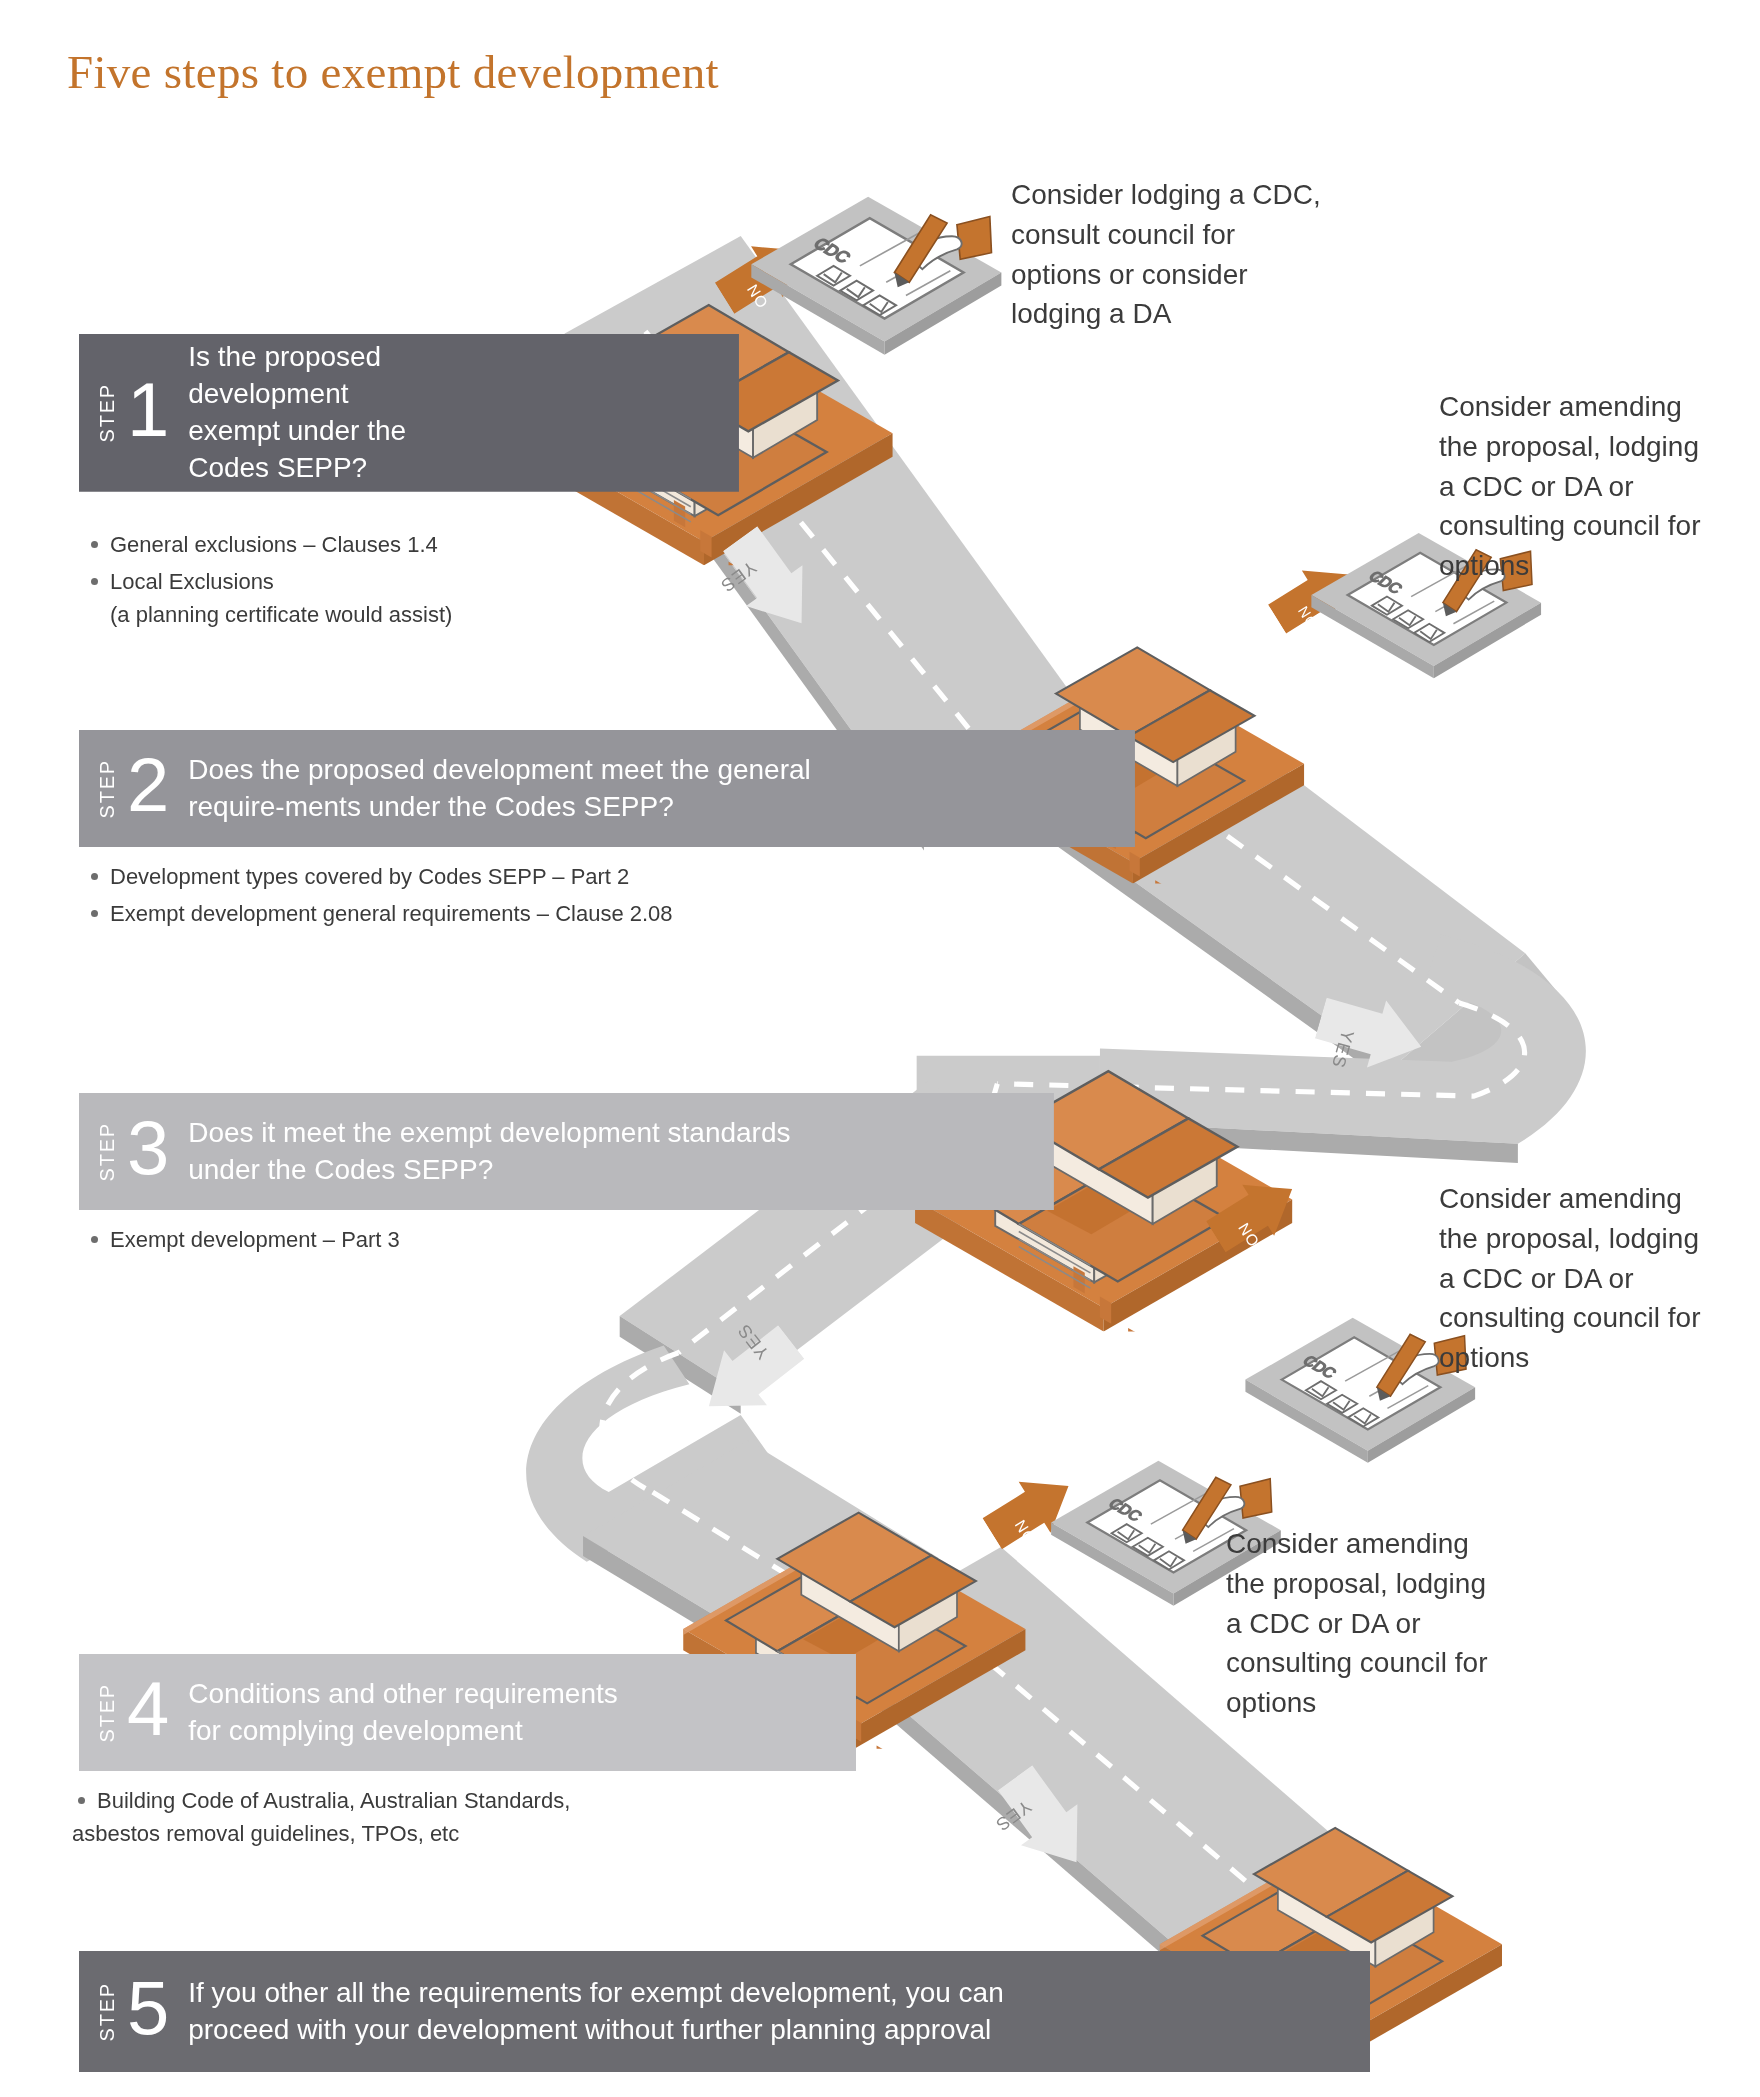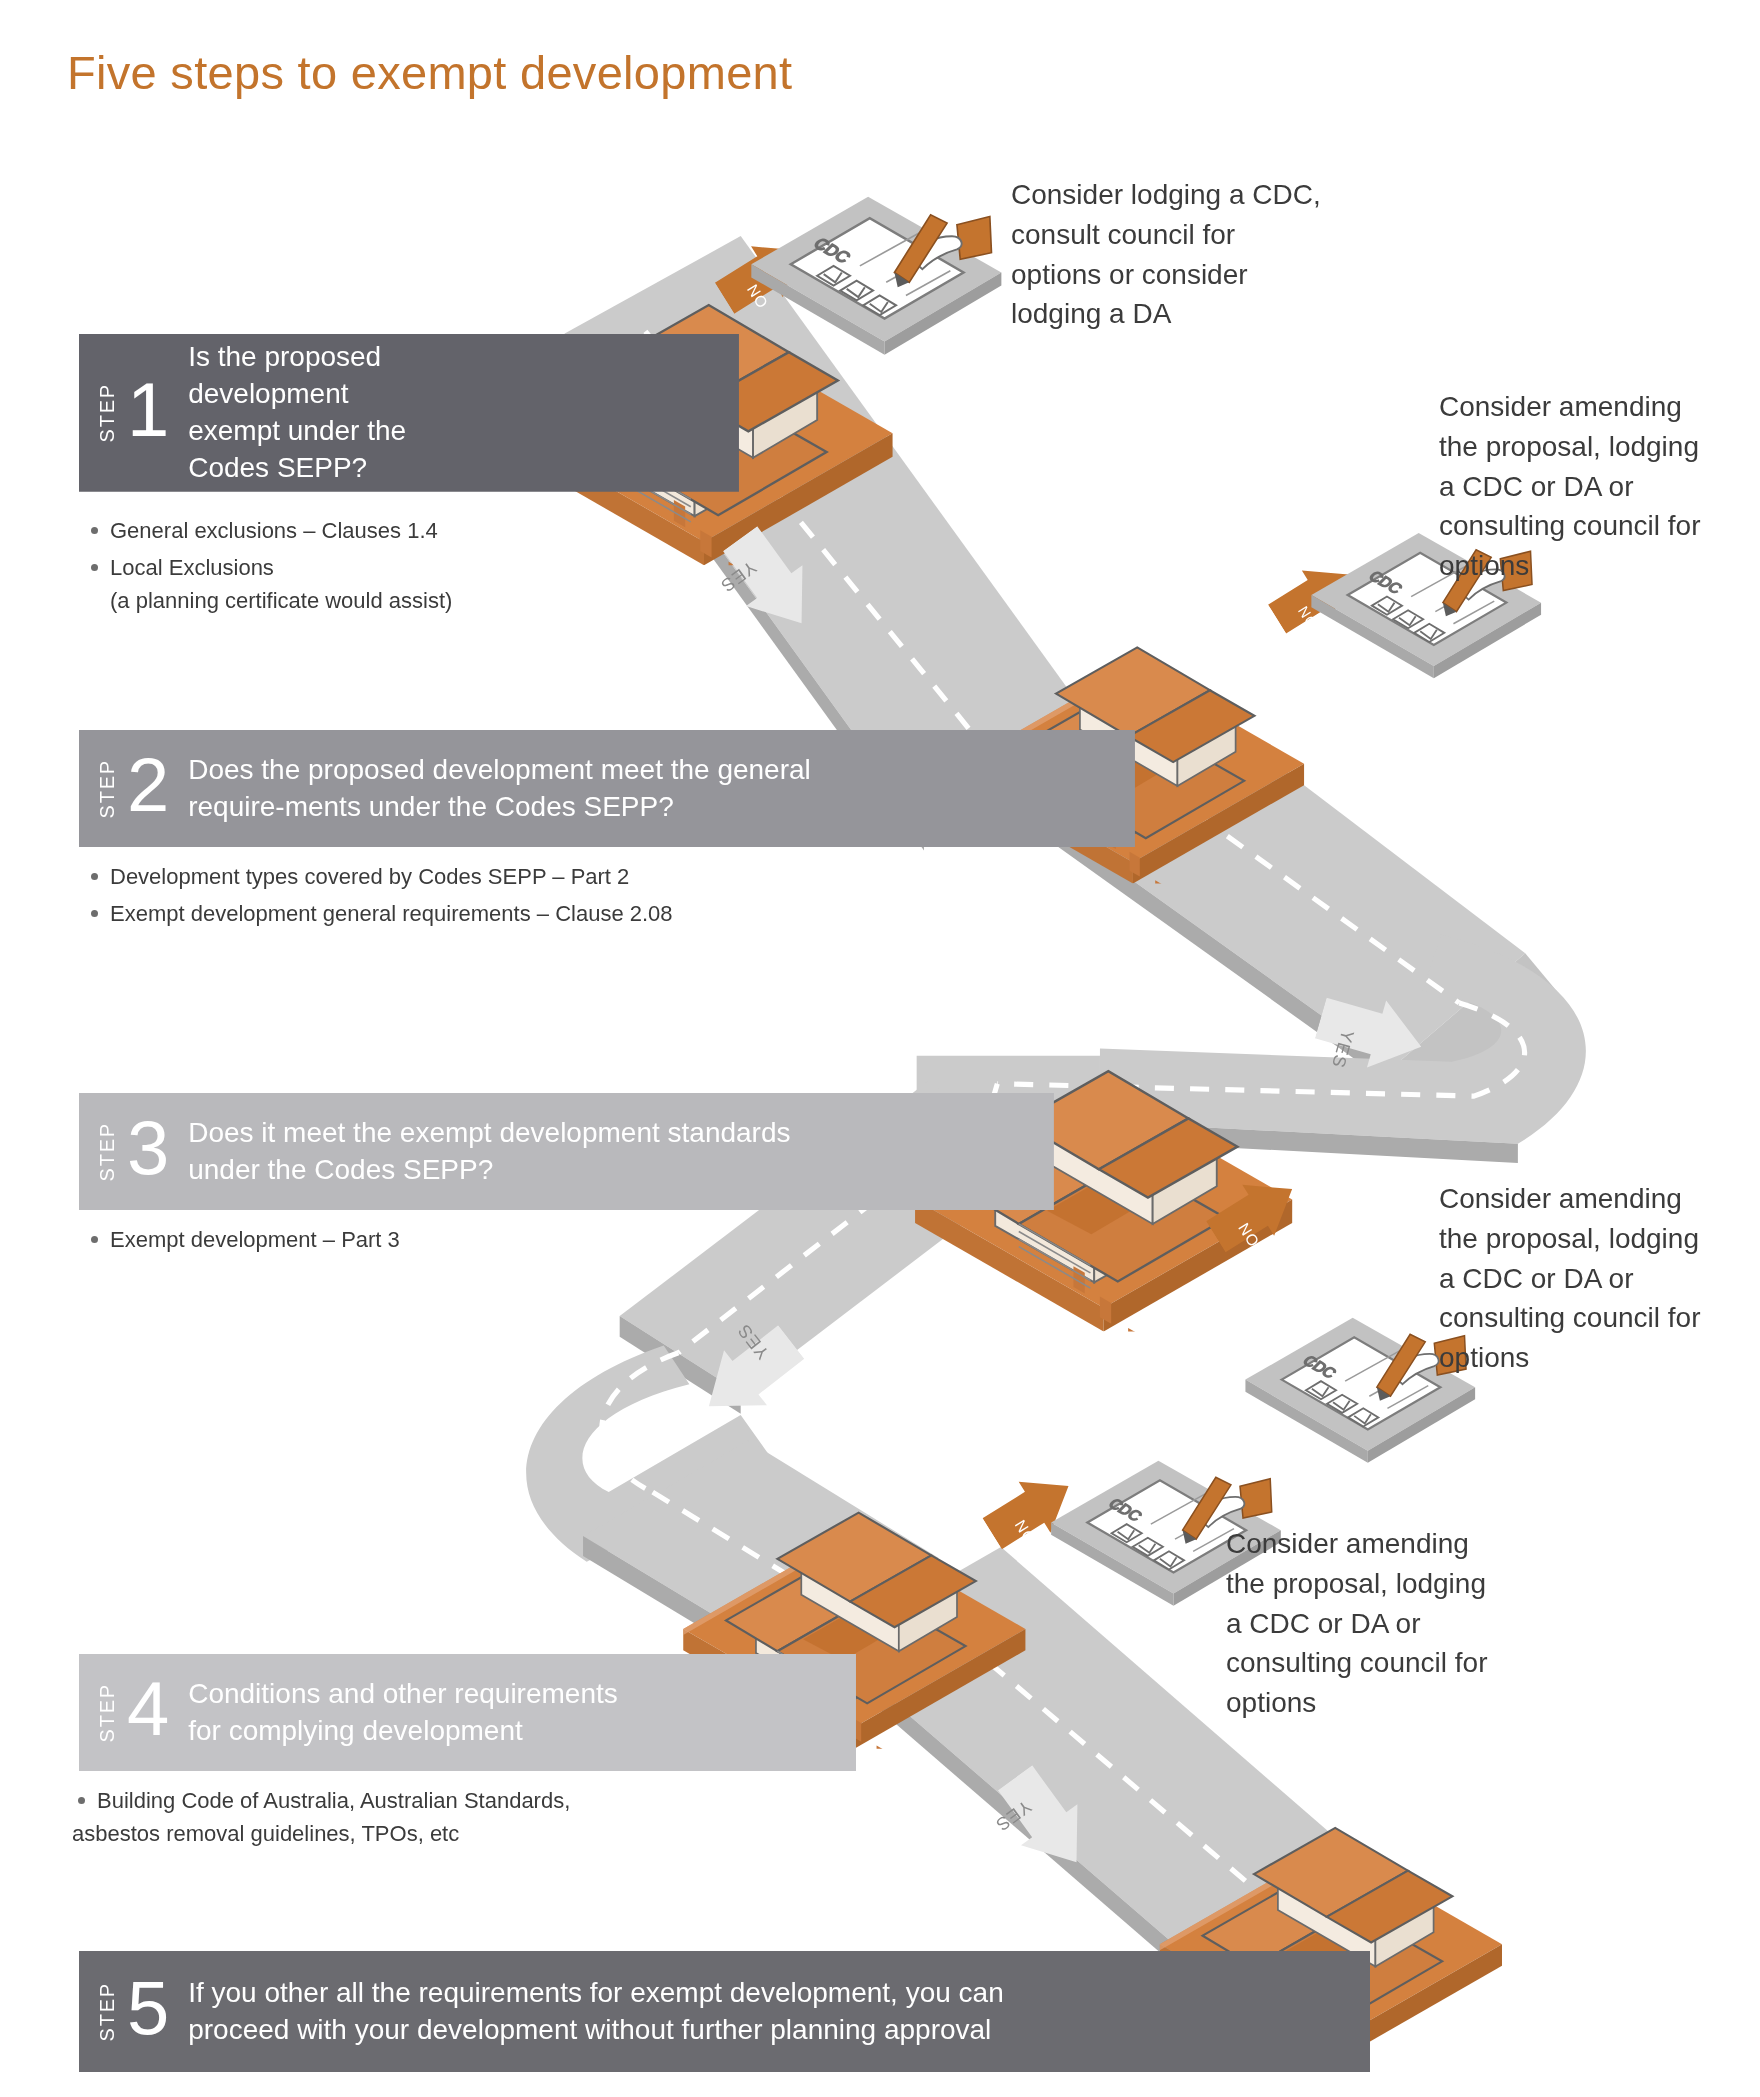--- a/index.html
+++ b/index.html
@@ -1,21 +1,21 @@
 <!DOCTYPE html>
 <html style="font-size:11.7px"><head>
 <meta charset="utf-8">
 <style>
   html,body{margin:0;padding:0;background:#ffffff;}
   body{font-family:"Liberation Sans","DejaVu Sans",sans-serif;}
   #page{position:relative;width:1760px;height:2097px;background:#fff;overflow:hidden;}
 
   
   #title{position:absolute;left:67px;top:45px;font-size:47px;color:#c3742c;
-         letter-spacing:0.3px;font-weight:400;white-space:nowrap;}
+         letter-spacing:0.3px;font-weight:400;white-space:nowrap;font-family:Liberation Serif, serif;}
 
   
   .stepbar{position:absolute;display:flex;align-items:center;color:#fff;}
   .stepbar .shape{position:absolute;inset:0;}
   .stepbar .inner{position:relative;display:flex;align-items:center;height:100%;z-index:2;}
   .steplabel{writing-mode:vertical-rl;transform:rotate(180deg);
              font-size:20px;letter-spacing:1.8px;margin-left:17.6px;line-height:1;
              color:#ffffff;}
   .stepnum{font-size:76px;line-height:.85;font-weight:300;margin-left:10.3px;margin-right:19px;
            color:#ffffff;position:relative;top:-2.9px;}
@@ -242,21 +242,21 @@
   <div class="stepbar" style="left:79px;top:334px;width:660px;height:158px;">
     <svg class="shape" viewBox="0 0 900 215" preserveAspectRatio="none">
       <polygon points="0,0 900,0 900,215 0,215" fill="#63636a"></polygon>
     </svg>
     <div class="inner">
       <div class="steplabel">STEP</div>
       <div class="stepnum">1</div>
       <div class="steptext" style="max-width:242px;">Is the proposed development exempt under the Codes SEPP?</div>
     </div>
   </div>
-  <div class="bullets" style="left:79px;top:514px;width:807px;">
+  <div class="bullets" style="left:79px;top:528px;width:807px;">
     <ul>
       <li>
         <span>General exclusions – Clauses 1.4</span>
       </li>
       <li>
         <span>Local Exclusions</span>
         <span class="cont">(a planning certificate would assist)</span>
       </li>
     </ul>
   </div>

